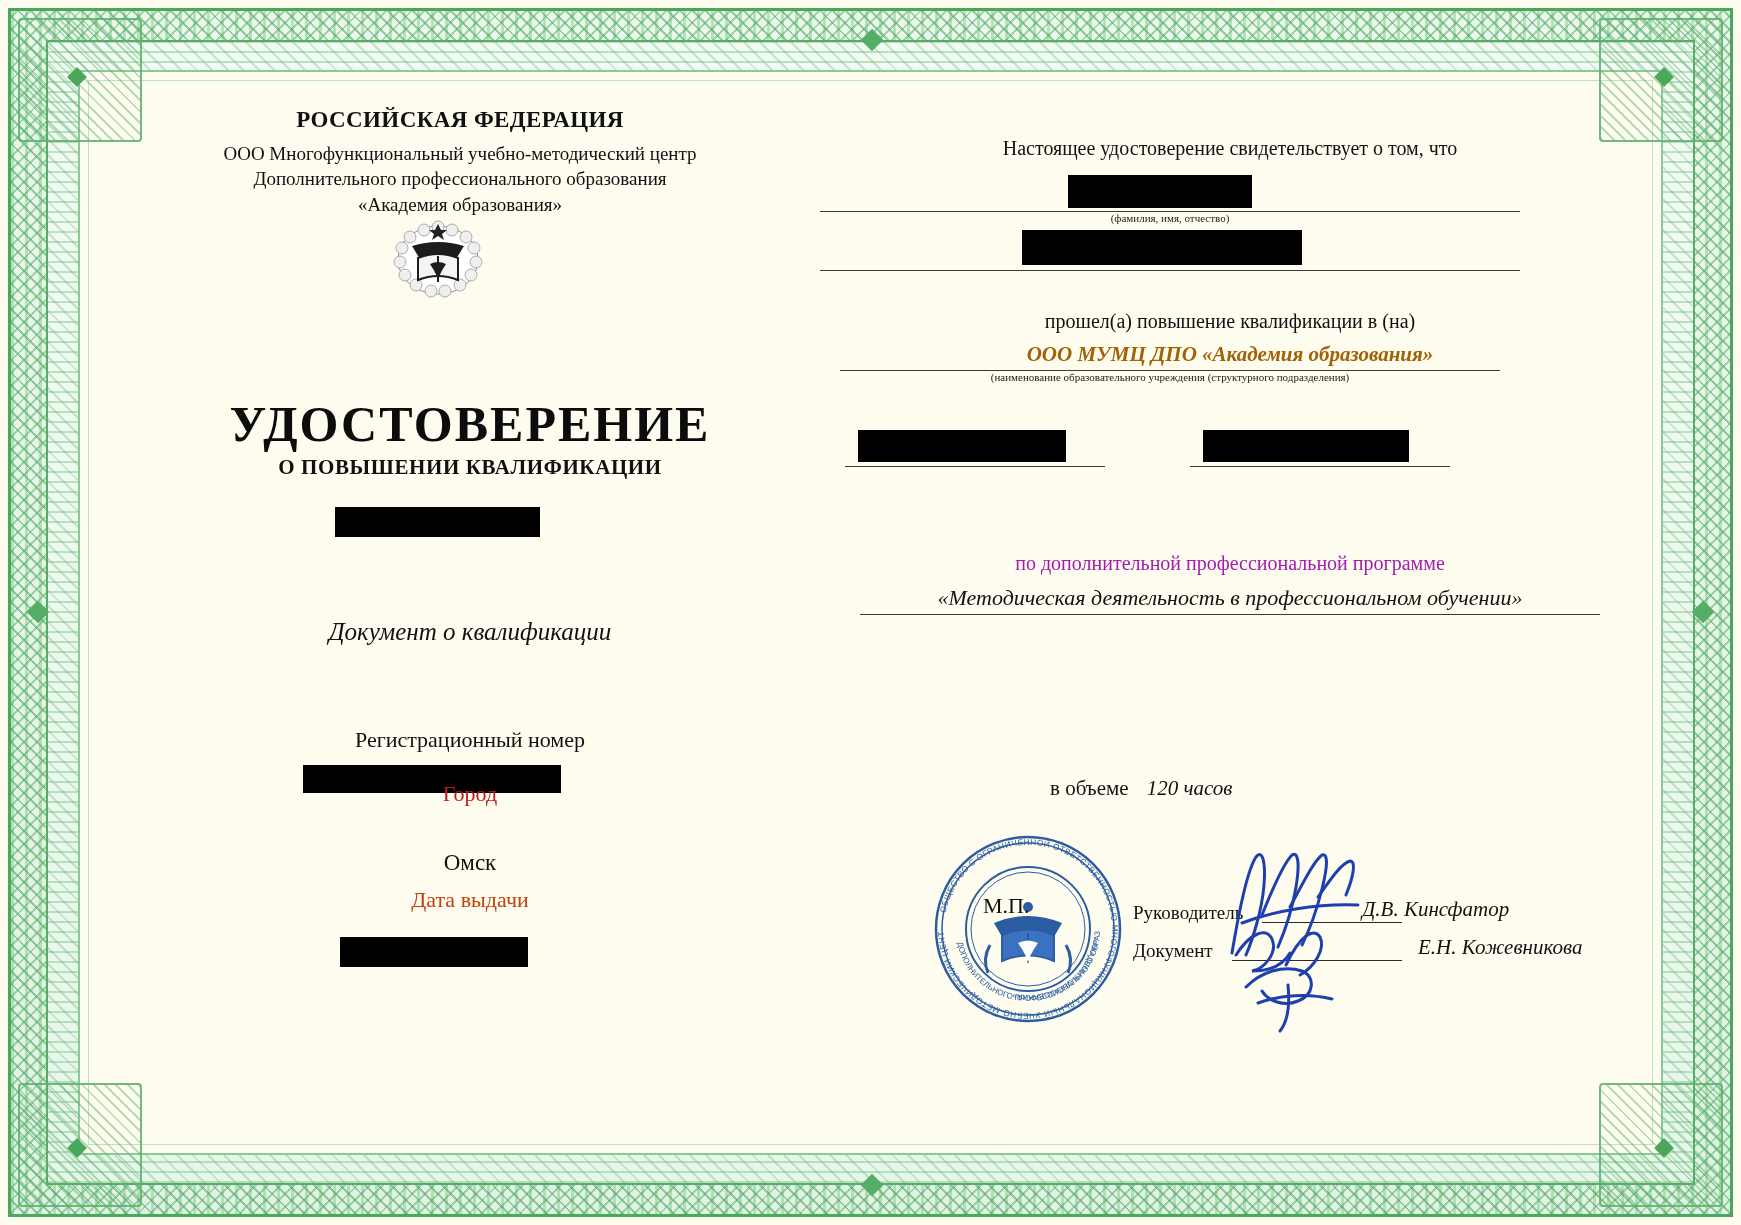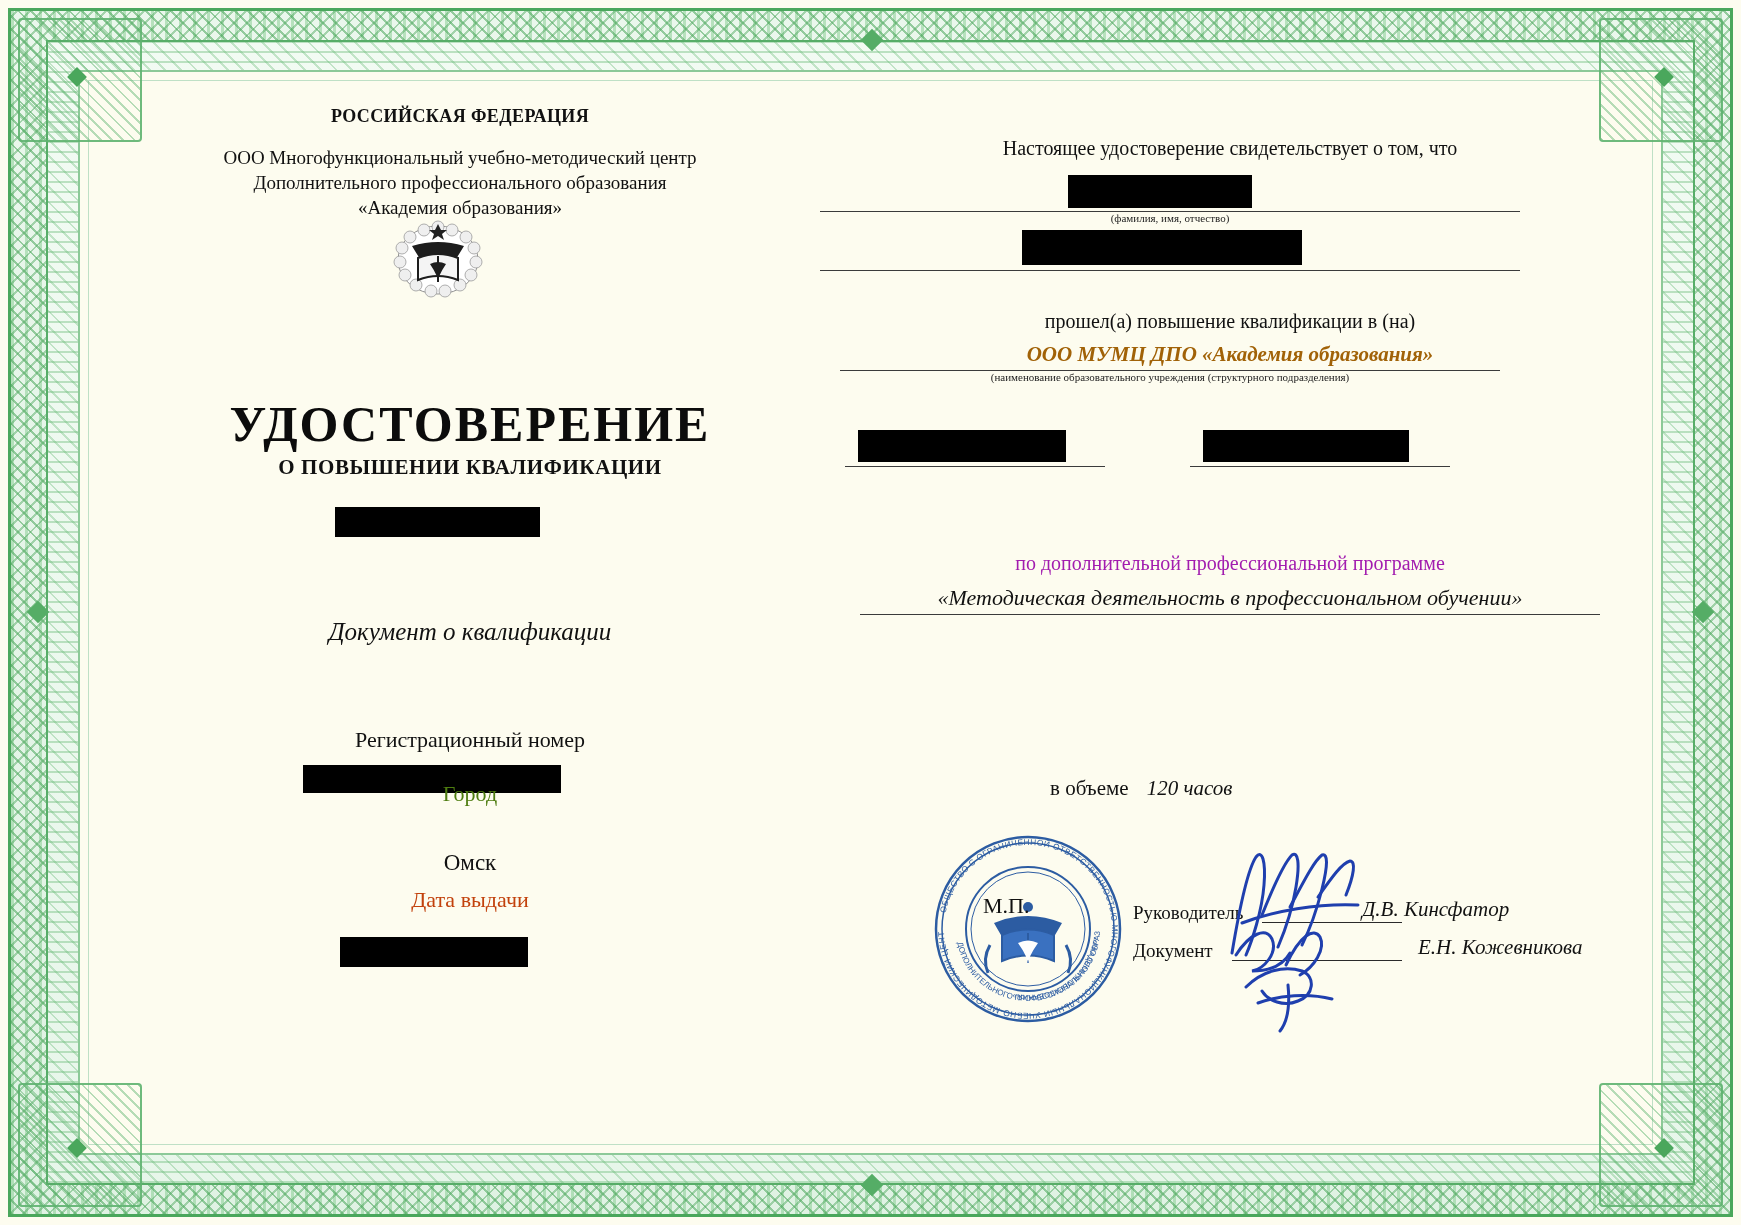--- a/index.html
+++ b/index.html
@@ -124,24 +124,24 @@
   
   .org-block {
     position: absolute;
     left: 180px; top: 105px;
     width: 560px;
     text-align: center;
     line-height: 1.32;
     color: #111;
   }
   .org-country {
-    font-size: 18px;
+    font-size: 23px;
     font-weight: bold;
     letter-spacing: .4px;
-    margin-bottom: 16px;
+    margin-bottom: 6px;
   }
   .org-line { font-size: 19px; }
 
   .emblem {
     position: absolute;
     left: 388px; top: 218px;
     width: 100px; height: 82px;
   }
 
   .title-main {
@@ -187,21 +187,21 @@
     text-align: center;
     font-size: 22px;
     color: #111;
   }
   .city-label {
     position: absolute;
     left: 150px; top: 781px;
     width: 640px;
     text-align: center;
     font-size: 22px;
-    color: #4d7c0f;
+    color: #b91c1c;
   }
   .city-value {
     position: absolute;
     left: 150px; top: 850px;
     width: 640px;
     text-align: center;
     font-size: 23px;
     color: #111;
   }
   .date-label {

